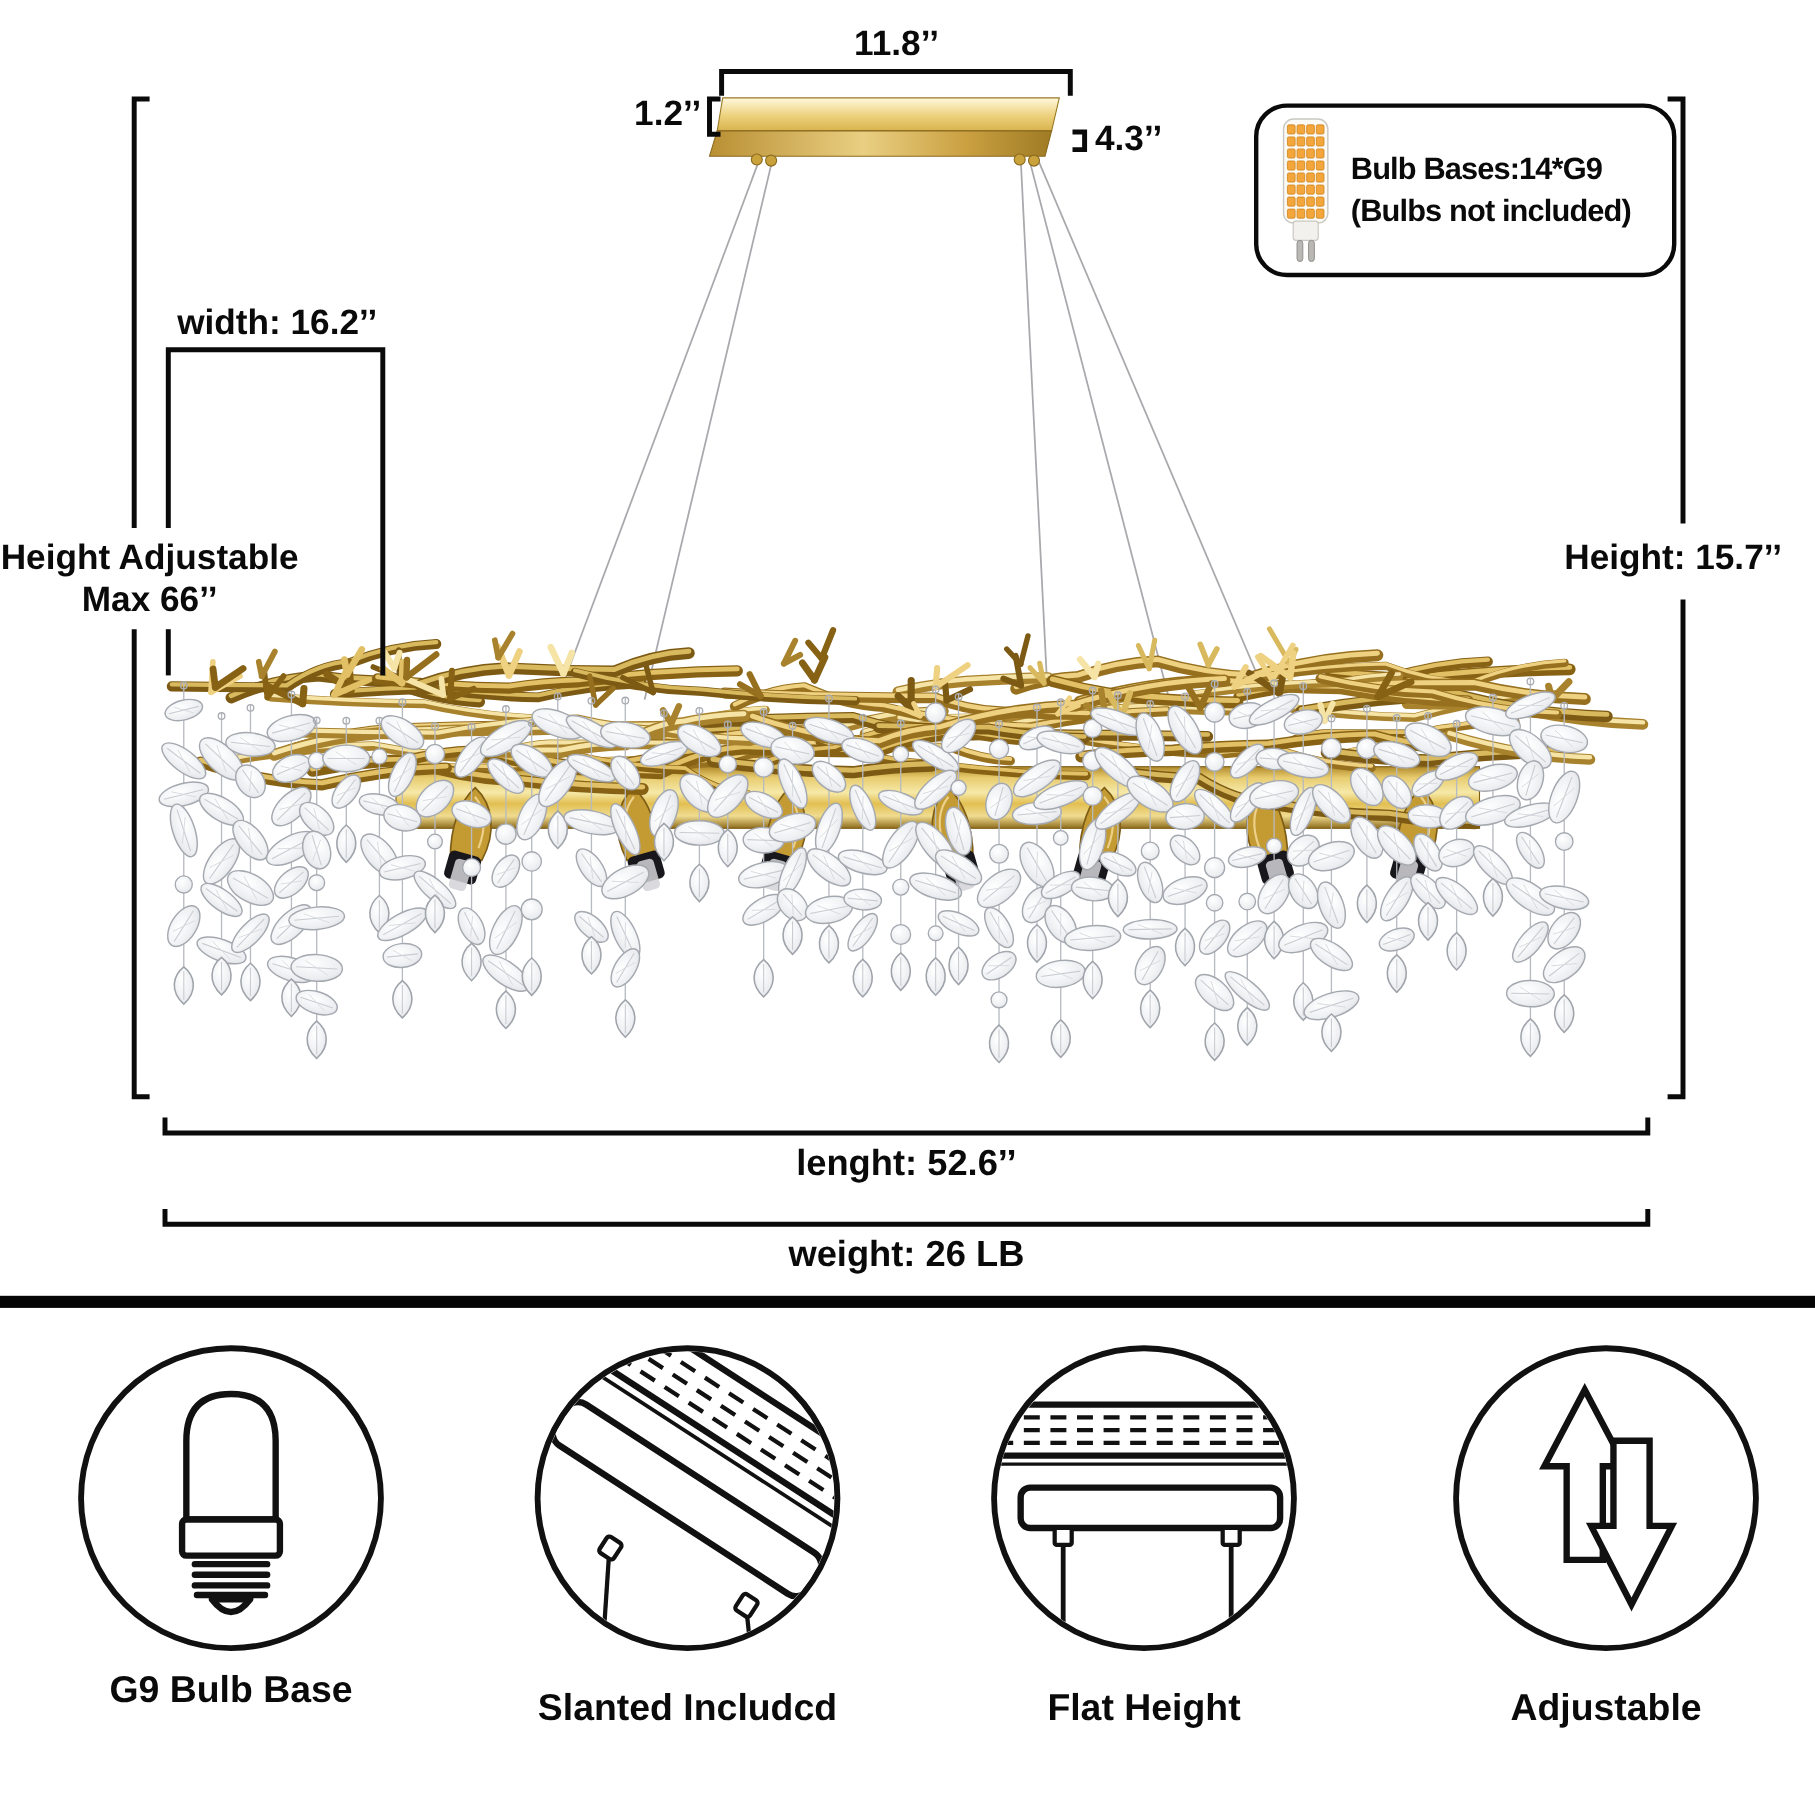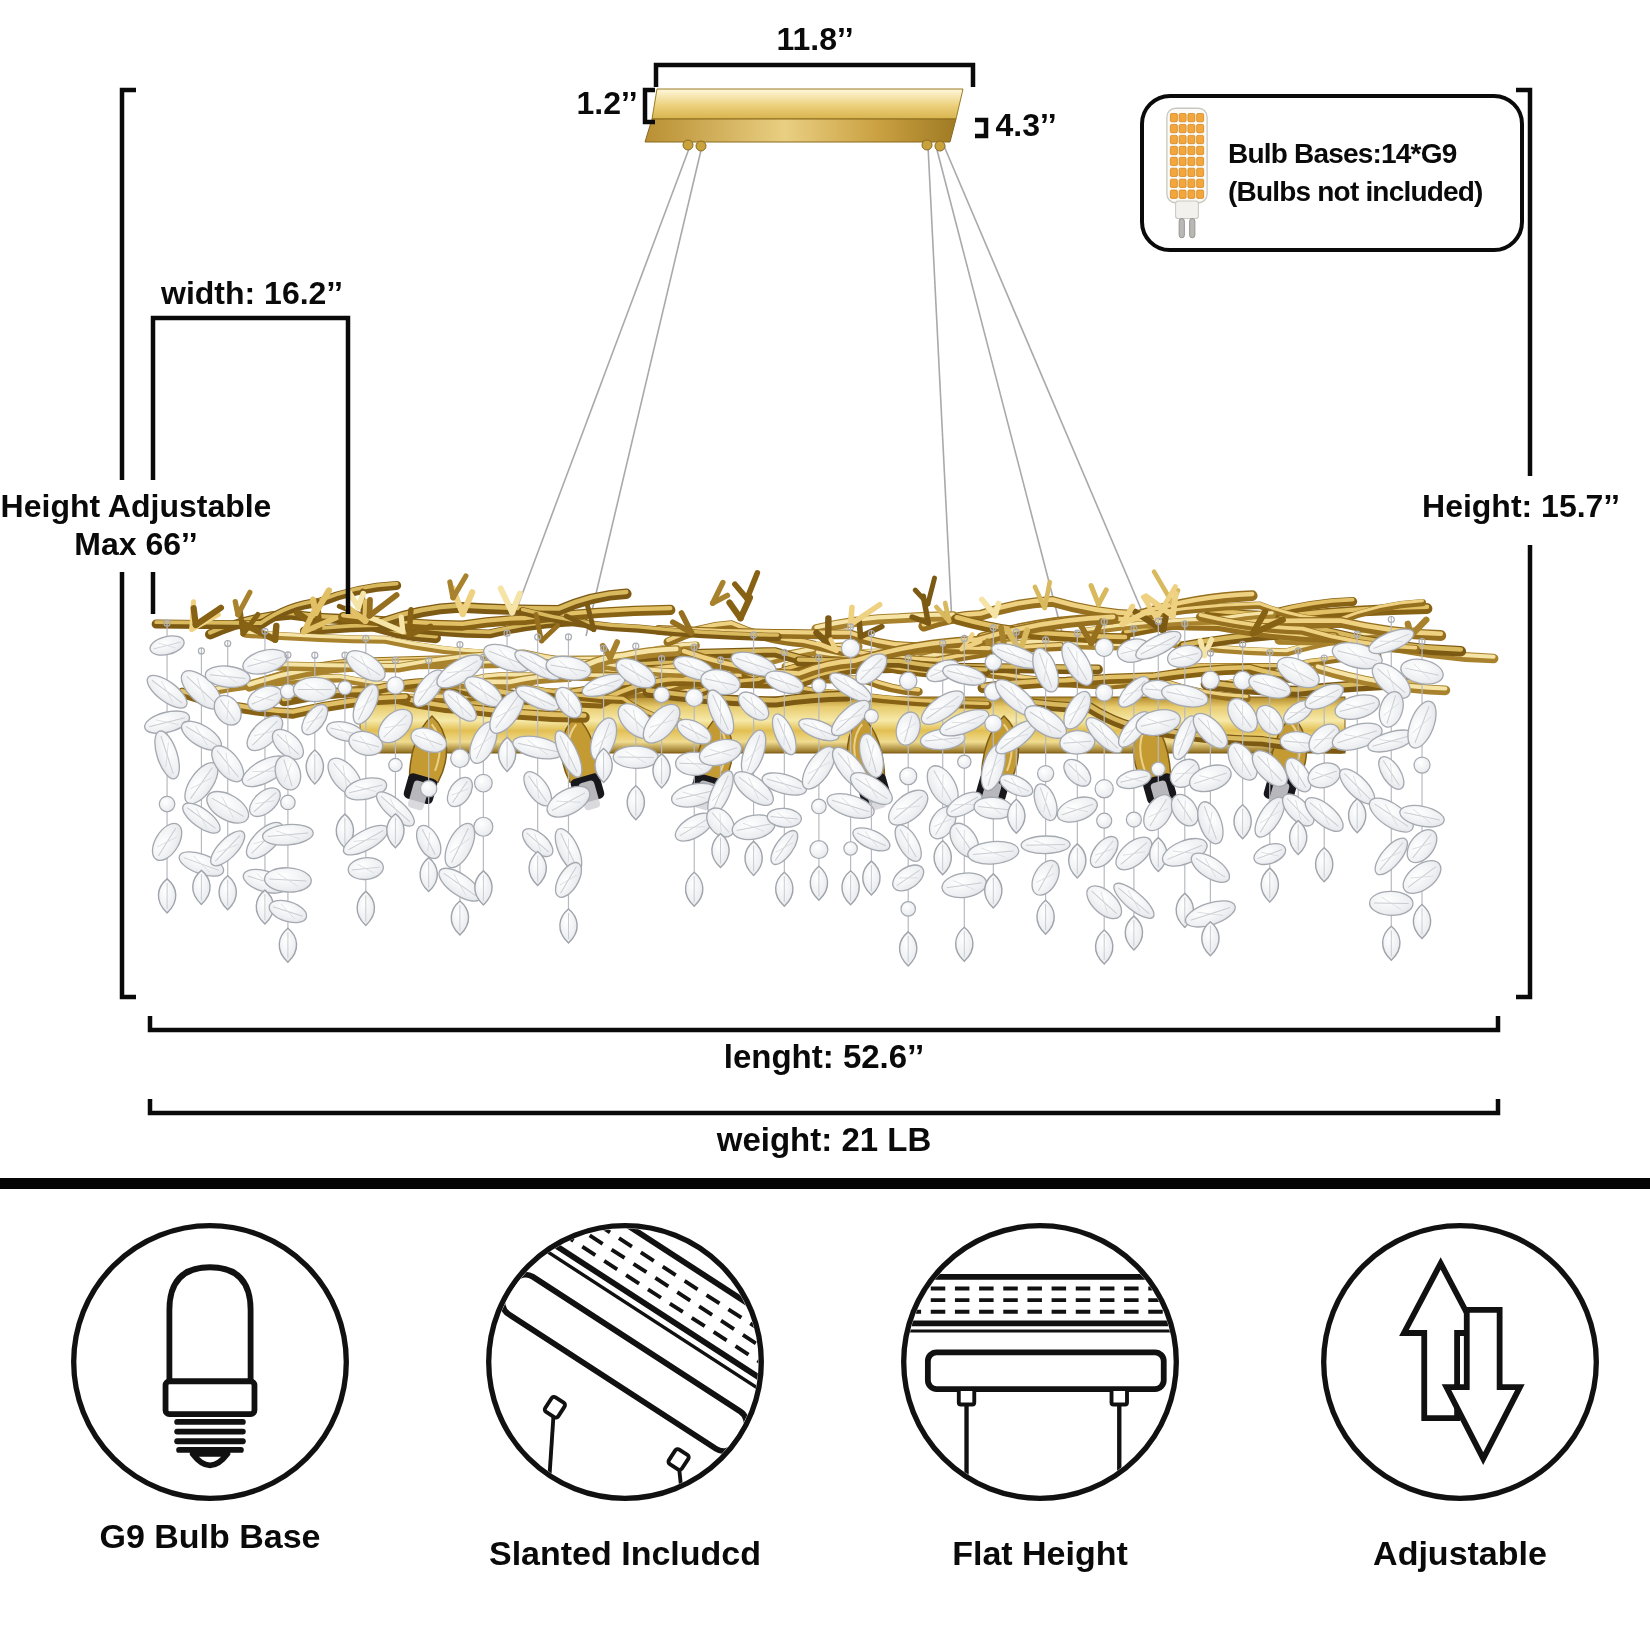--- a/index.html
+++ b/index.html
@@ -1649,21 +1649,21 @@
   </svg>
 
   <div class="lbl" style="left:815px;top:22px">11.8’’</div>
   <div class="lbl" style="left:607px;top:86px">1.2’’</div>
   <div class="lbl" style="left:1026px;top:108px">4.3’’</div>
   <div class="lbl" style="left:252px;top:276px">width: 16.2’’</div>
   <div class="lbl" style="left:136px;top:489px">Height Adjustable</div>
   <div class="lbl" style="left:136px;top:527px">Max 66’’</div>
   <div class="lbl" style="left:1521px;top:489px">Height: 15.7’’</div>
   <div class="lbl big" style="left:824px;top:1039px">lenght: 52.6’’</div>
-  <div class="lbl big" style="left:824px;top:1122px">weight: 21 LB</div>
+  <div class="lbl big" style="left:824px;top:1122px">weight: 26 LB</div>
 
   <div class="bulb-box">
     <svg width="62" height="140" viewBox="0 0 70 160">
       <rect x="12" y="6" width="46" height="108" rx="10" fill="#fbfaf6" stroke="#c9c7c0" stroke-width="1.5"></rect>
       <g id="chips">
           <rect x="16" y="12" width="8" height="9.5" rx="1.5" fill="#f3a63b" stroke="#cf7f14" stroke-width="0.8"></rect>
           <rect x="16" y="24.5" width="8" height="9.5" rx="1.5" fill="#f3a63b" stroke="#cf7f14" stroke-width="0.8"></rect>
           <rect x="16" y="37" width="8" height="9.5" rx="1.5" fill="#f3a63b" stroke="#cf7f14" stroke-width="0.8"></rect>
           <rect x="16" y="49.5" width="8" height="9.5" rx="1.5" fill="#f3a63b" stroke="#cf7f14" stroke-width="0.8"></rect>
           <rect x="16" y="62" width="8" height="9.5" rx="1.5" fill="#f3a63b" stroke="#cf7f14" stroke-width="0.8"></rect>

